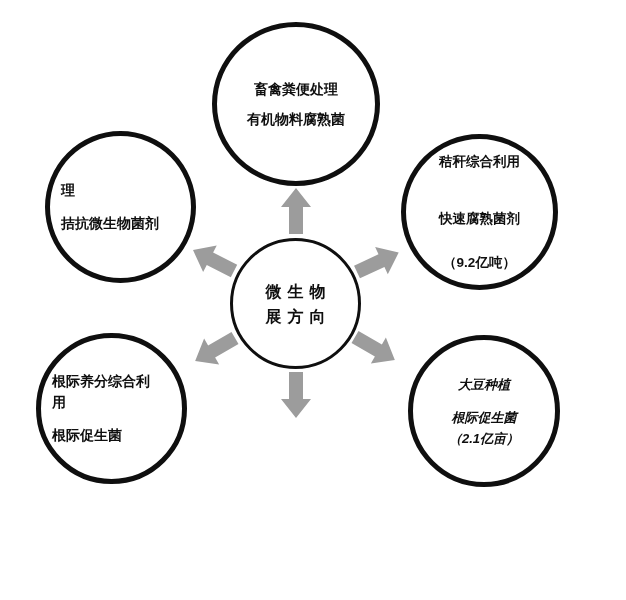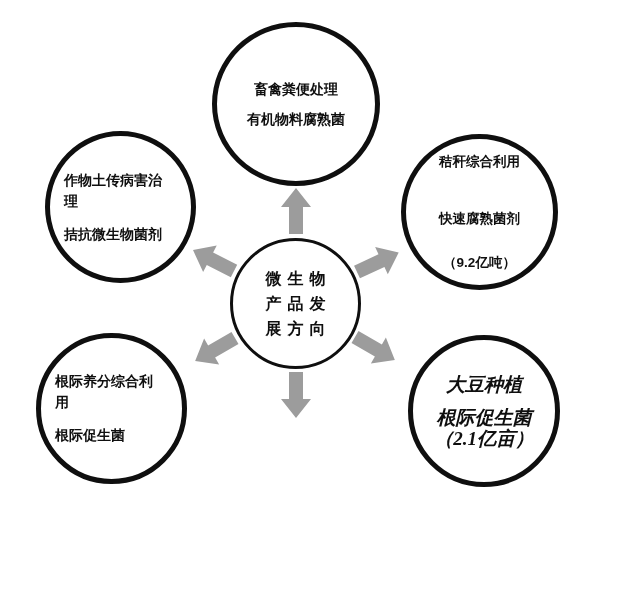--- a/index.html
+++ b/index.html
@@ -23,40 +23,40 @@
     z-index: 1;
   }
   .circle {
     position: absolute;
     border-radius: 50%;
     background: #ffffff;
     border: 5px solid #0f0f0f;
     box-sizing: border-box;
     display: flex;
     flex-direction: column;
-    align-items: flex-start;
+    align-items: center;
     justify-content: center;
     text-align: center;
     font-weight: bold;
     font-size: 14px;
     line-height: 21px;
     z-index: 2;
     padding: 8px;
   }
   .circle .line { width: 100%; }
   .align-left { text-align: left; }
   .align-left .line { padding-left: 6px; }
   .italic { font-style: italic; }
 
   
   .node-top          { left: 212px; top: 22px;  width: 168px; height: 164px; }
   .node-top-left     { left: 45px;  top: 131px; width: 151px; height: 152px; }
   .node-top-right    { left: 401px; top: 134px; width: 157px; height: 156px; font-size: 13.5px; gap: 23px; }
   .node-bottom-left  { left: 36px;  top: 333px; width: 151px; height: 151px; }
-  .node-bottom-right { left: 408px; top: 335px; width: 152px; height: 152px; font-size: 19px; font-family: Liberation Serif, serif; }
+  .node-bottom-right { left: 408px; top: 335px; width: 152px; height: 152px; font-size: 13px; }
   .node-bottom       { left: 214px; top: 424px; width: 171px; height: 171px; }
 
   .node-center {
     left: 230px; top: 238px; width: 131px; height: 131px;
     border-width: 3px;
     z-index: 3;
     font-size: 16px;
     line-height: 25px;
     letter-spacing: 6px;
     font-family: "Liberation Serif", serif;
@@ -83,21 +83,20 @@
       <path d="M0,-7 H27 V-15 L46,0 L27,15 V7 H0 Z" transform="translate(296,372) rotate(90)" fill="#9c9c9c"></path>
     </g>
   </svg>
 
   <div class="circle node-top">
     <div class="line">畜禽粪便处理</div>
     <div class="line gap-md">有机物料腐熟菌</div>
   </div>
 
   <div class="circle node-top-left align-left">
-    <div class="line">作物土传病害治</div>
     <div class="line">理</div>
     <div class="line gap-lg">拮抗微生物菌剂</div>
   </div>
 
   <div class="circle node-top-right">
     <div class="line">秸秆综合利用</div>
     <div class="line gap-sm">快速腐熟菌剂</div>
     <div class="line">（9.2亿吨）</div>
   </div>
 
@@ -109,17 +108,16 @@
 
   <div class="circle node-bottom-right italic">
     <div class="line">大豆种植</div>
     <div class="line gap-lg">根际促生菌</div>
     <div class="line">（2.1亿亩）</div>
   </div>
 
 
   <div class="circle node-center">
     <div class="line">微生物</div>
-    <div class="line">产品发</div>
     <div class="line">展方向</div>
   </div>
 
 </div>
 
 </body></html>

